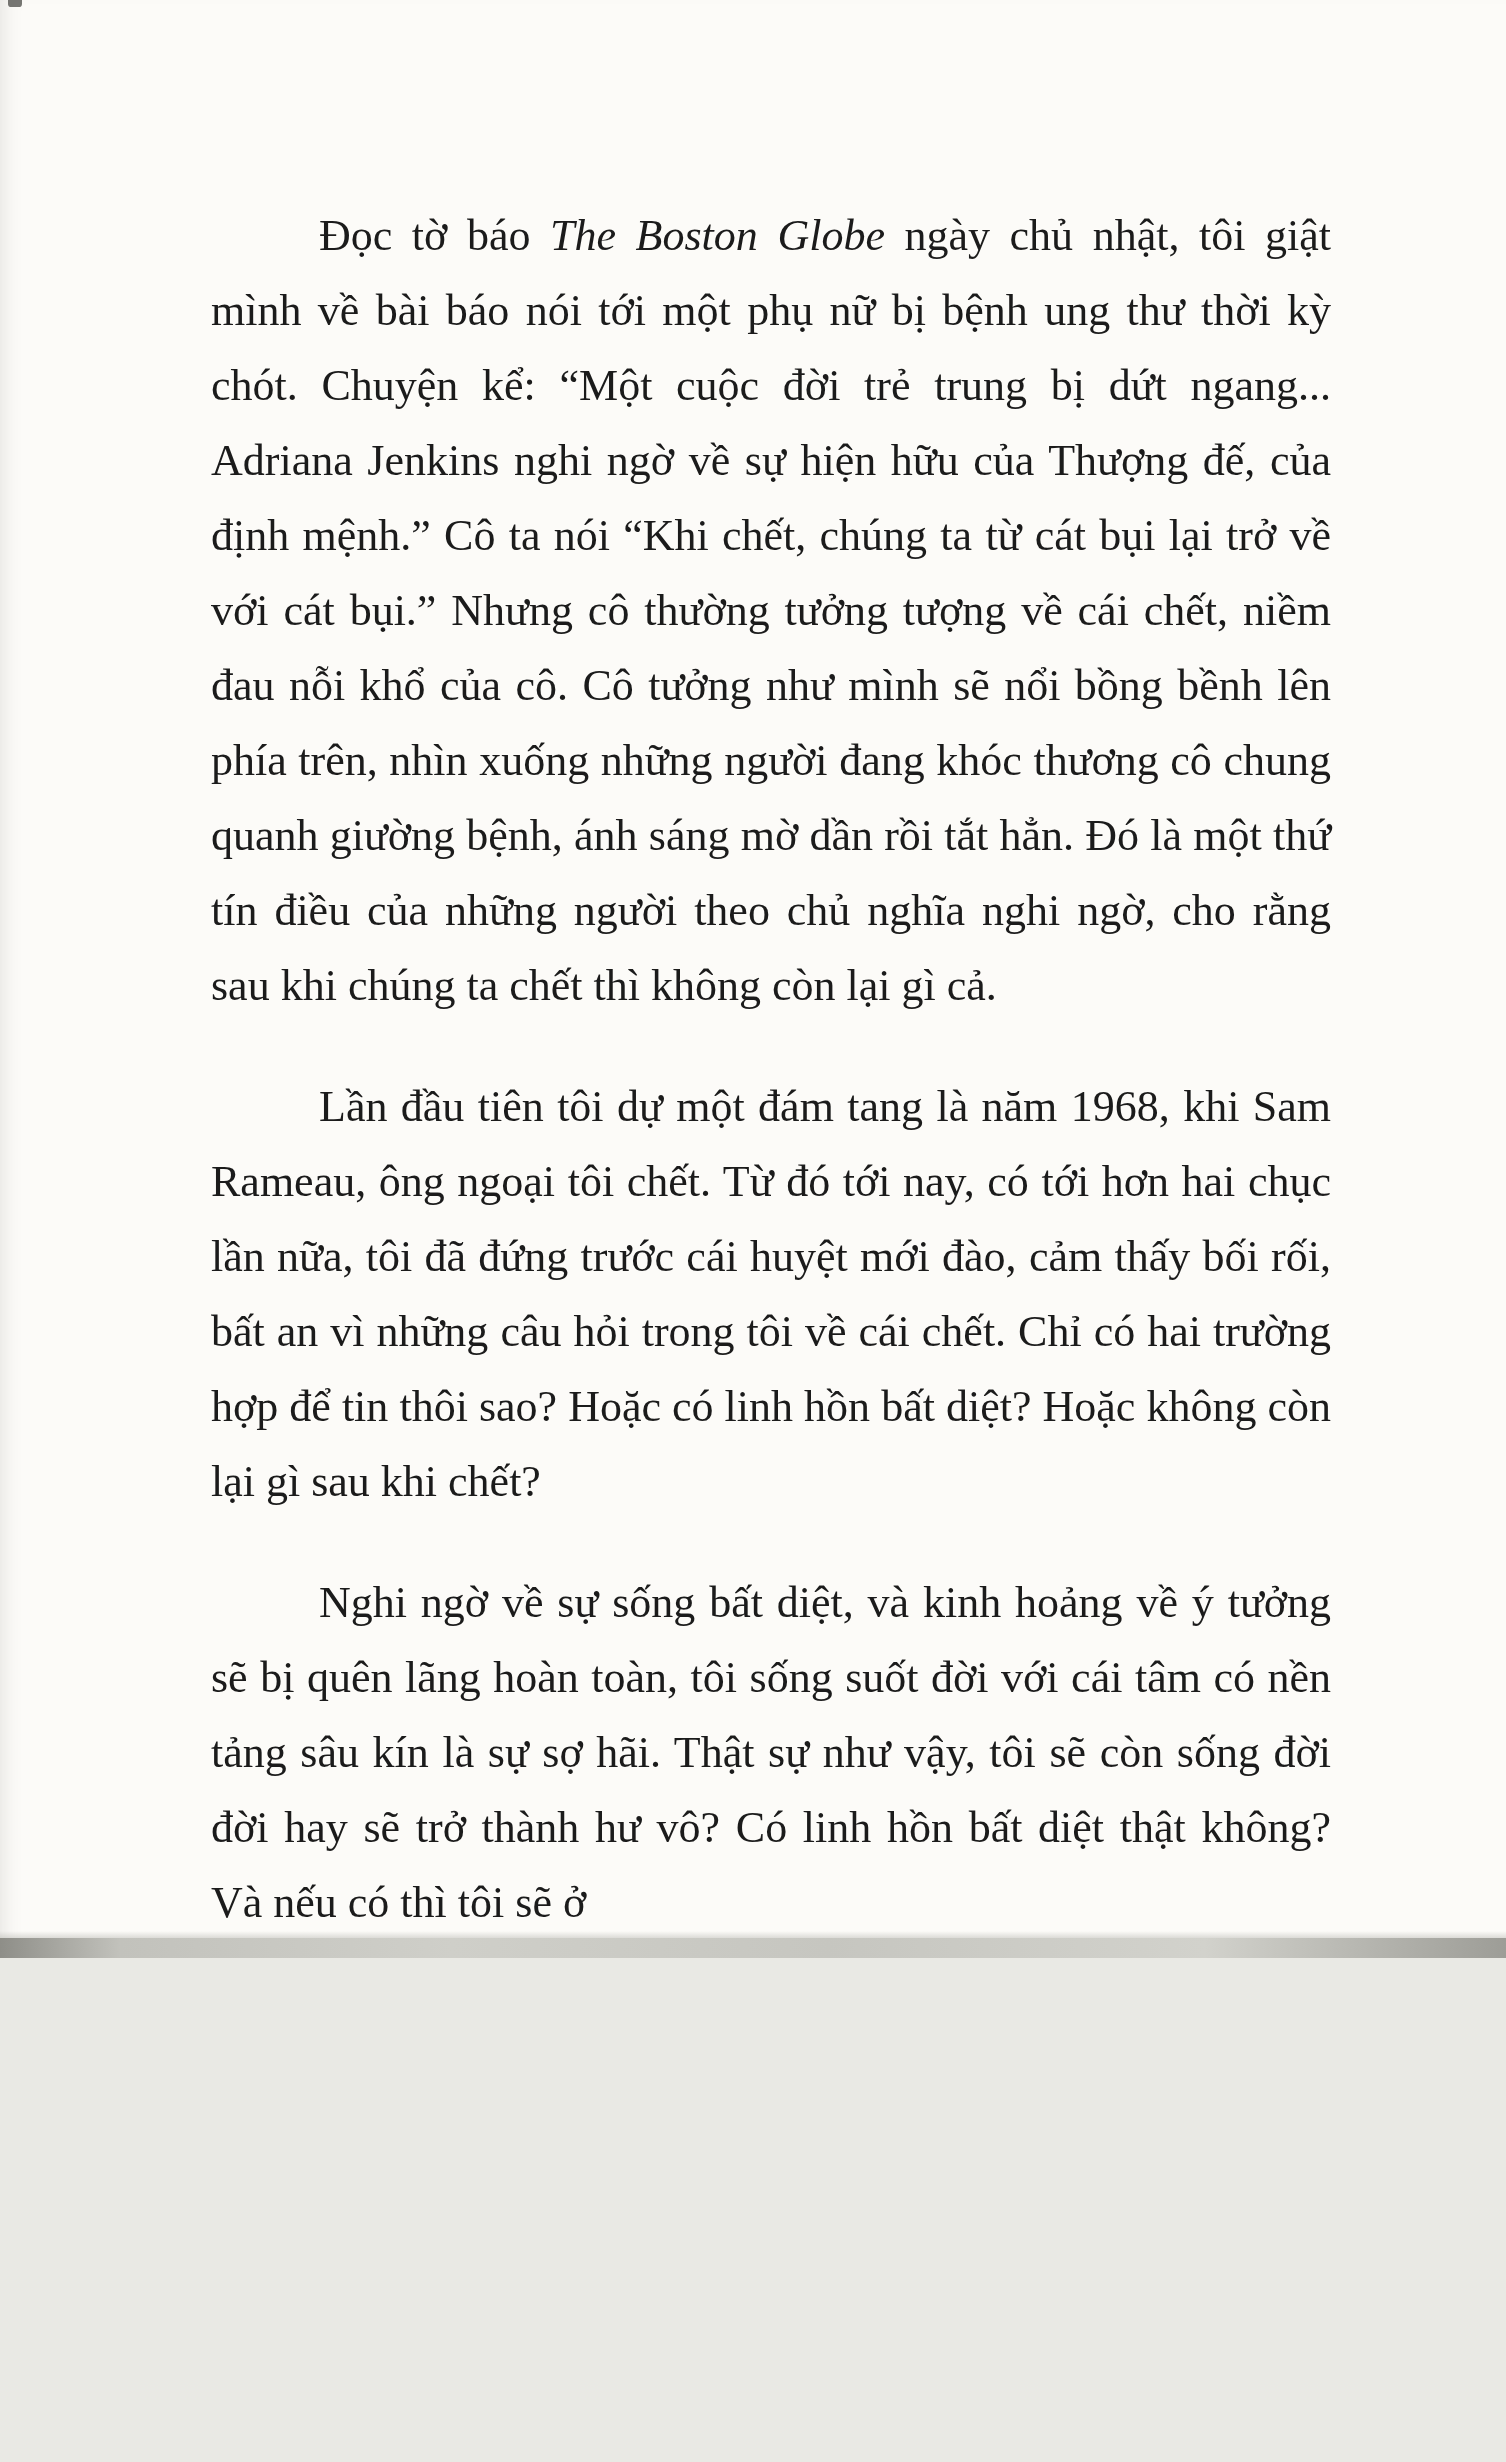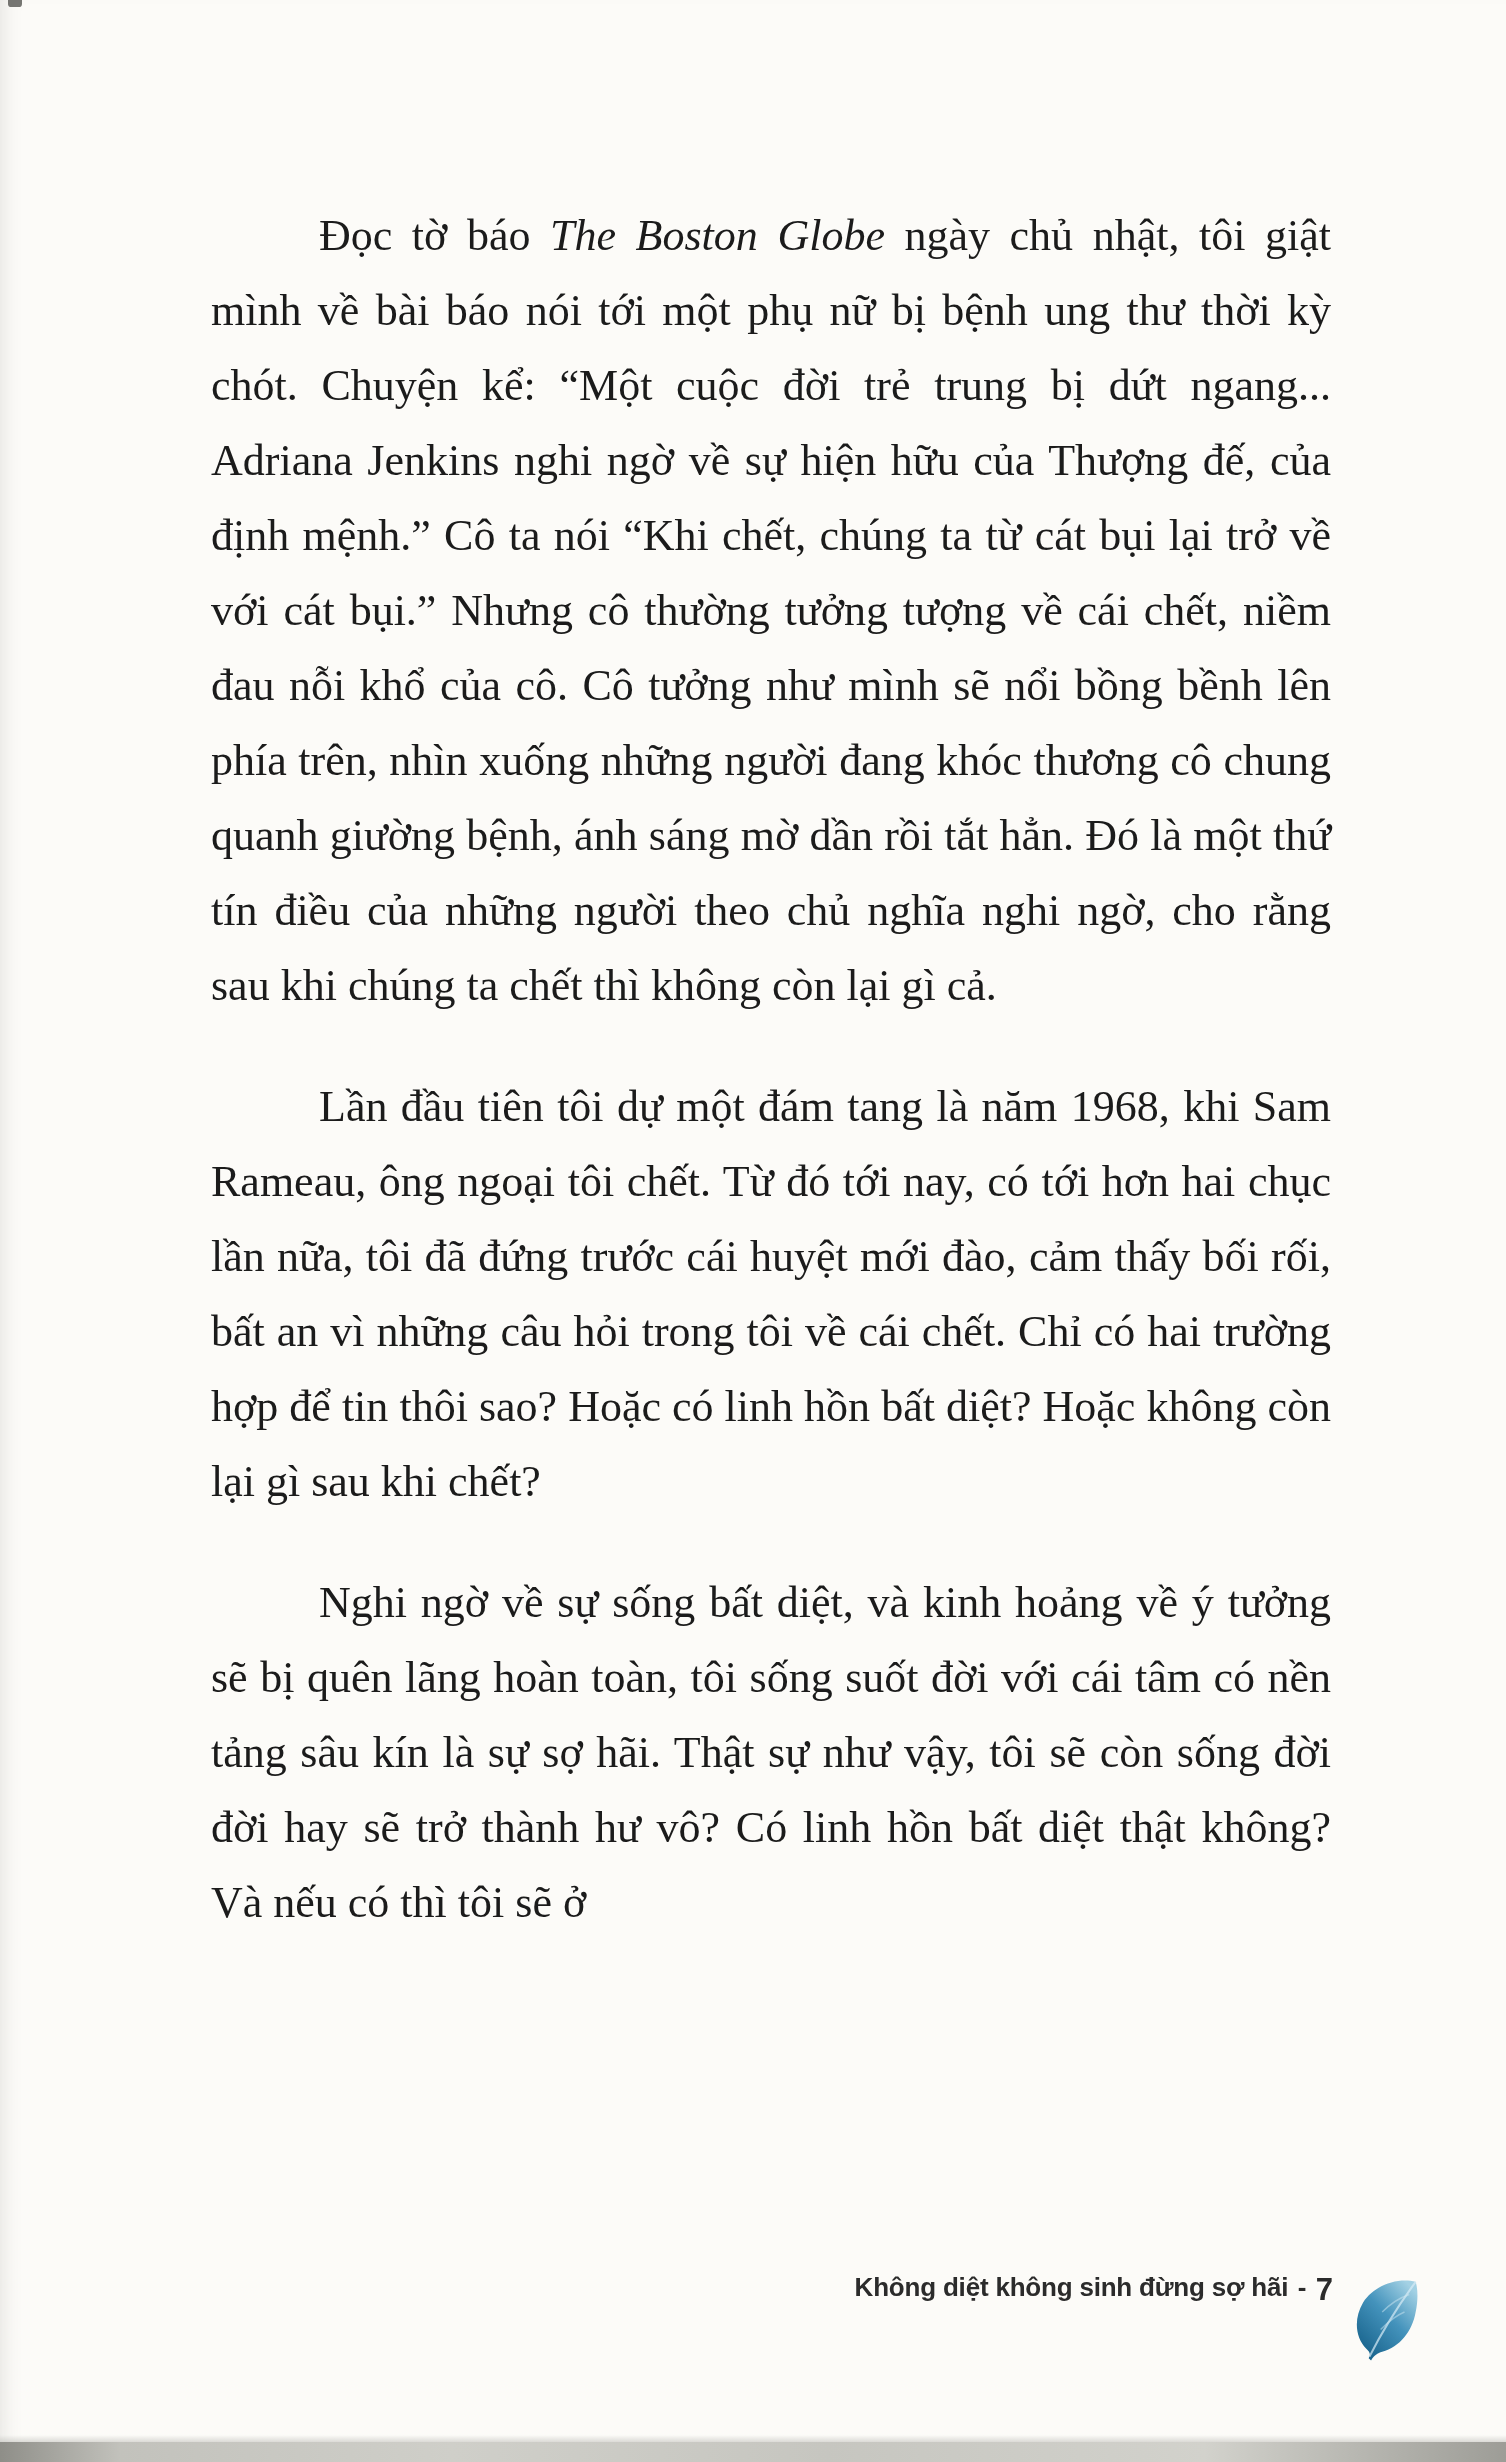--- a/index.html
+++ b/index.html
@@ -1,20 +1,20 @@
 <!DOCTYPE html>
 <html style="font-size:12.6px"><head>
 <meta charset="utf-8">
 <style>
   * { margin: 0; padding: 0; box-sizing: border-box; }
   html, body { background: #e9e9e4; }
   .page {
     position: relative;
     width: 1506px;
-    height: 2462px;
+    height: 1958px;
     background: #fcfbf8;
     overflow: hidden;
     font-family: "Liberation Serif", "DejaVu Serif", serif;
     box-shadow: inset 17.3px 0 23.6px -17.3px rgba(0,0,0,0.12);
   }
   .corner-mark {
     position: absolute;
     left: 7.9px; top: 0;
     width: 14px; height: 7px;
     background: #4a4a46;

